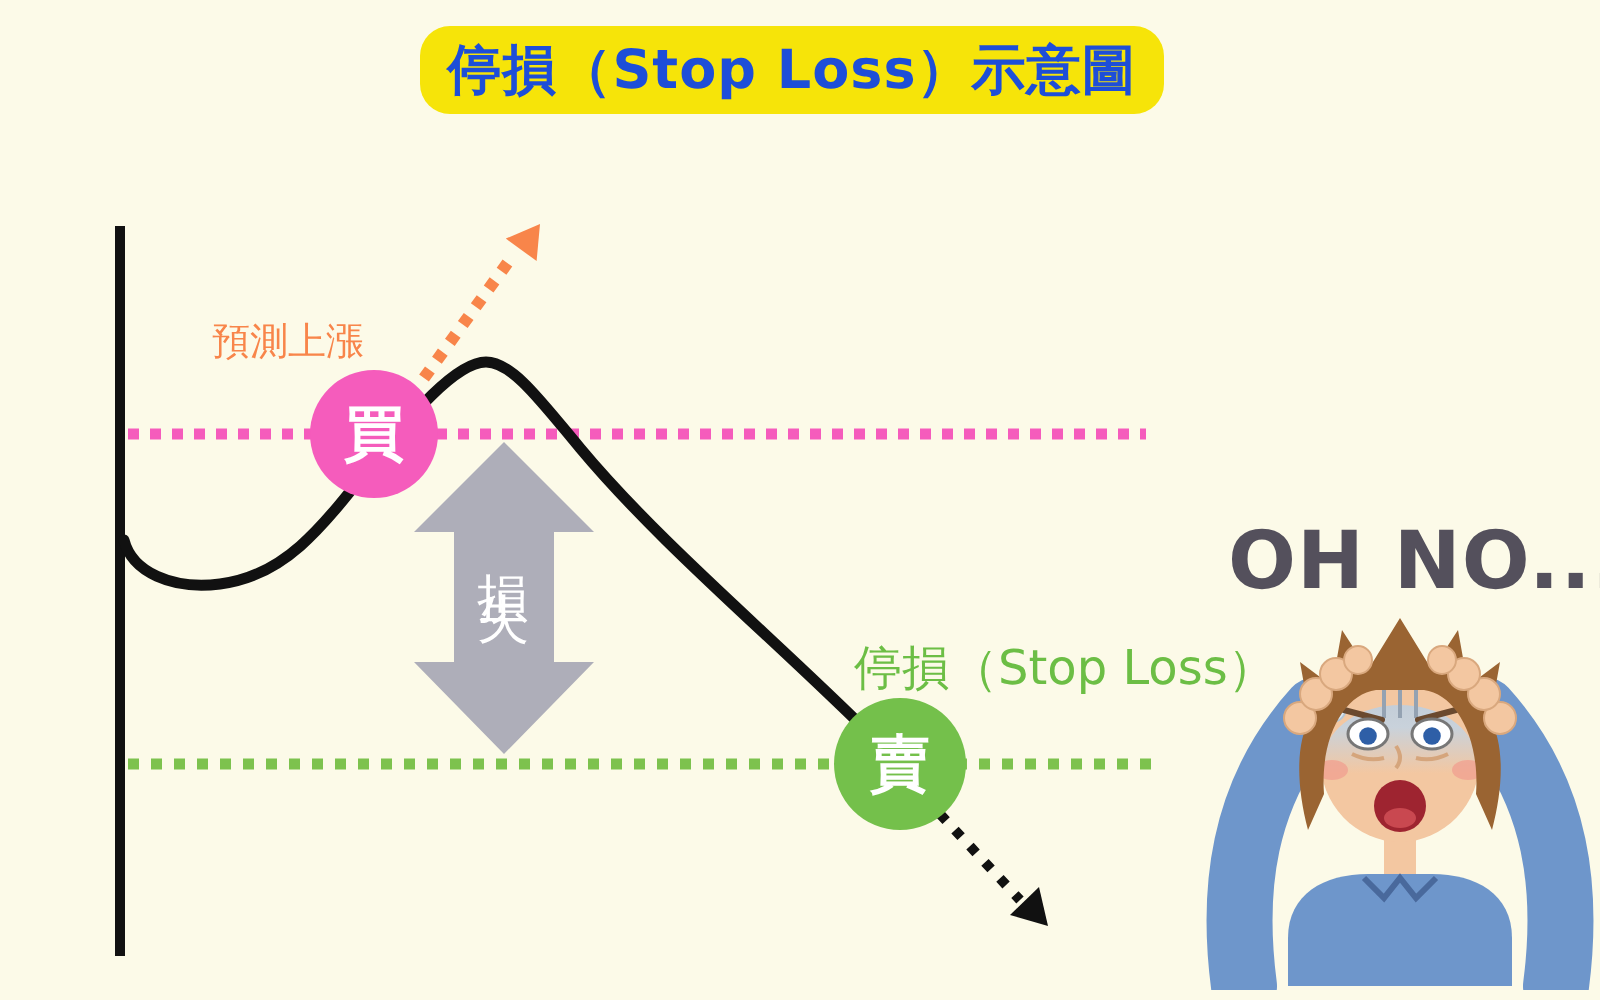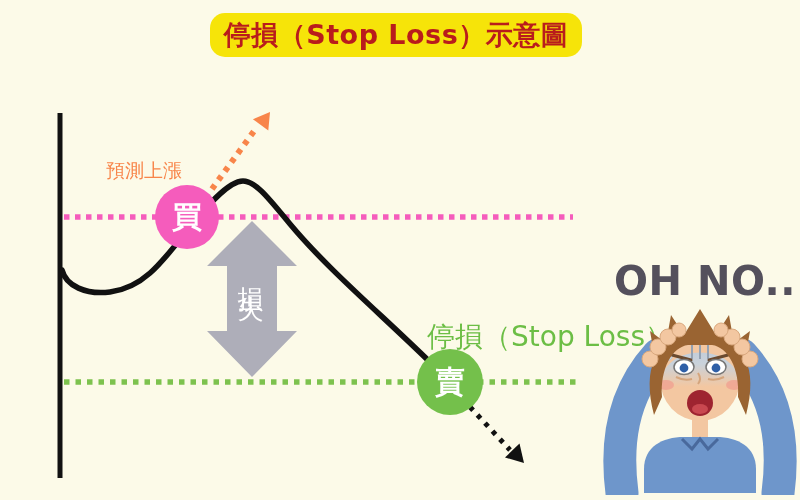--- a/index.html
+++ b/index.html
@@ -8,26 +8,26 @@
     background:#FCFAE8;
     font-family:"DejaVu Sans","Liberation Sans",sans-serif;
   }
   .abs{position:absolute;white-space:nowrap;}
   
   .title-badge{
     left:210px;top:13px;width:372px;height:44px;
     background:#F6E409;border-radius:15px;
     display:flex;align-items:center;justify-content:center;
   }
-  .title-badge span{font-size:27px;font-weight:700;color:#b91c1c;letter-spacing:.5px;}
+  .title-badge span{font-size:27px;font-weight:700;color:#1d4ed8;letter-spacing:.5px;}
   
   .chart-svg{left:0;top:0;}
   
   .predict-label{left:106px;top:158px;font-size:19px;color:#F8854A;}
-  .stoploss-label{left:427px;top:318px;font-size:28px;color:#6CBE45;}
+  .stoploss-label{left:427px;top:318px;font-size:24px;color:#6CBE45;}
   .ohno-label{left:614px;top:258px;font-size:40px;font-weight:700;color:#54505C;letter-spacing:0.5px;}
   
   .marker{
     border-radius:50%;display:flex;align-items:center;justify-content:center;
     color:#fff;font-size:30px;font-weight:600;
   }
   .buy-marker{left:155px;top:185px;width:64px;height:64px;background:#F55CBC;}
   .sell-marker{left:417px;top:349px;width:66px;height:66px;background:#74C04B;}
   
   .loss-label{

